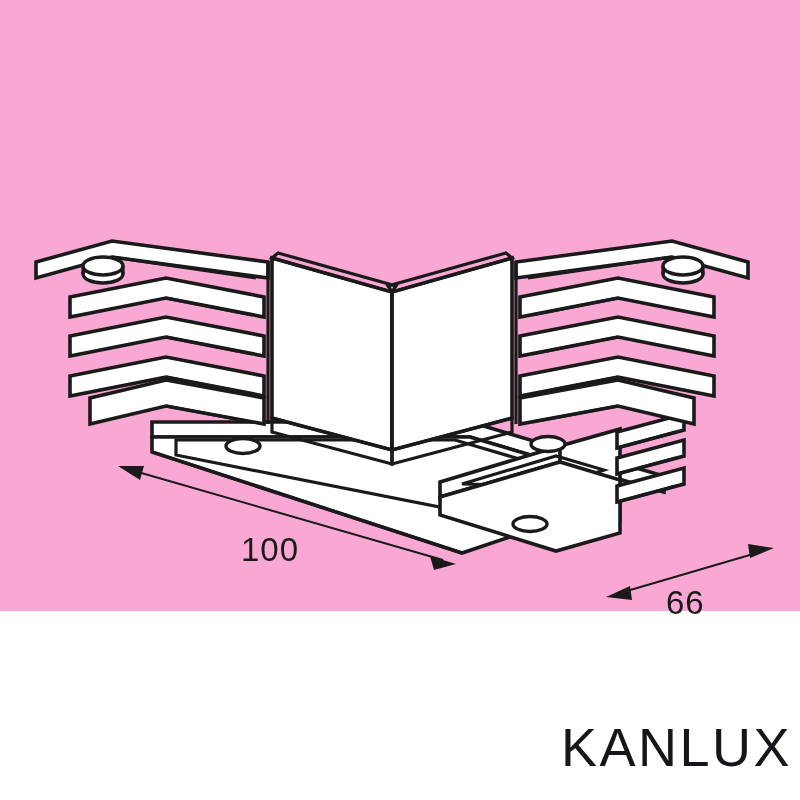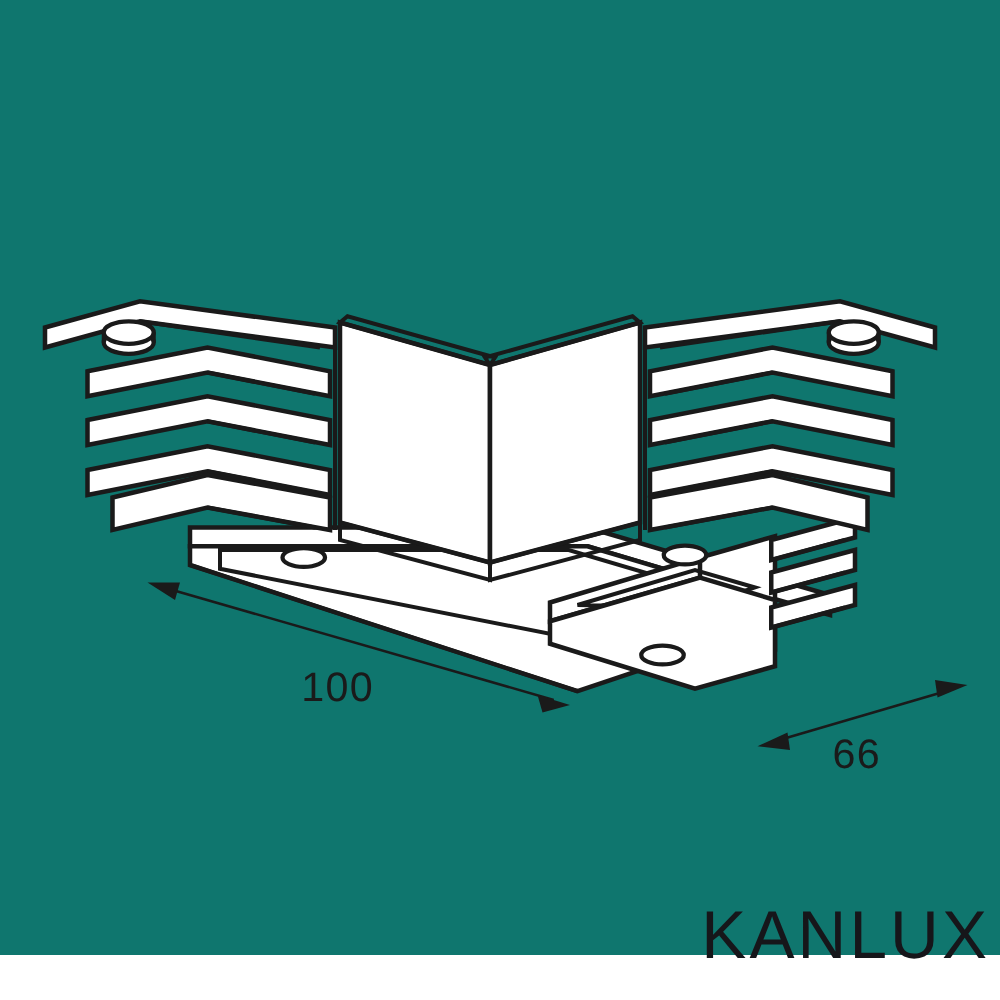--- a/index.html
+++ b/index.html
@@ -13,22 +13,22 @@
     height: 800px;
     position: relative;
     overflow: hidden;
     font-family: "Liberation Sans", sans-serif;
   }
   #drawing-root {
     position: absolute;
     left: 0;
     top: 0;
     width: 800px;
-    height: 764px;
-    background: #0f766e;
+    height: 611px;
+    background: #f9a8d4;
   }
   svg.sheet {
     display: block;
     width: 800px;
     height: 800px;
   }
   .part-line {
     fill: #ffffff;
     stroke: #1a1a1a;
     stroke-width: 3.6;

